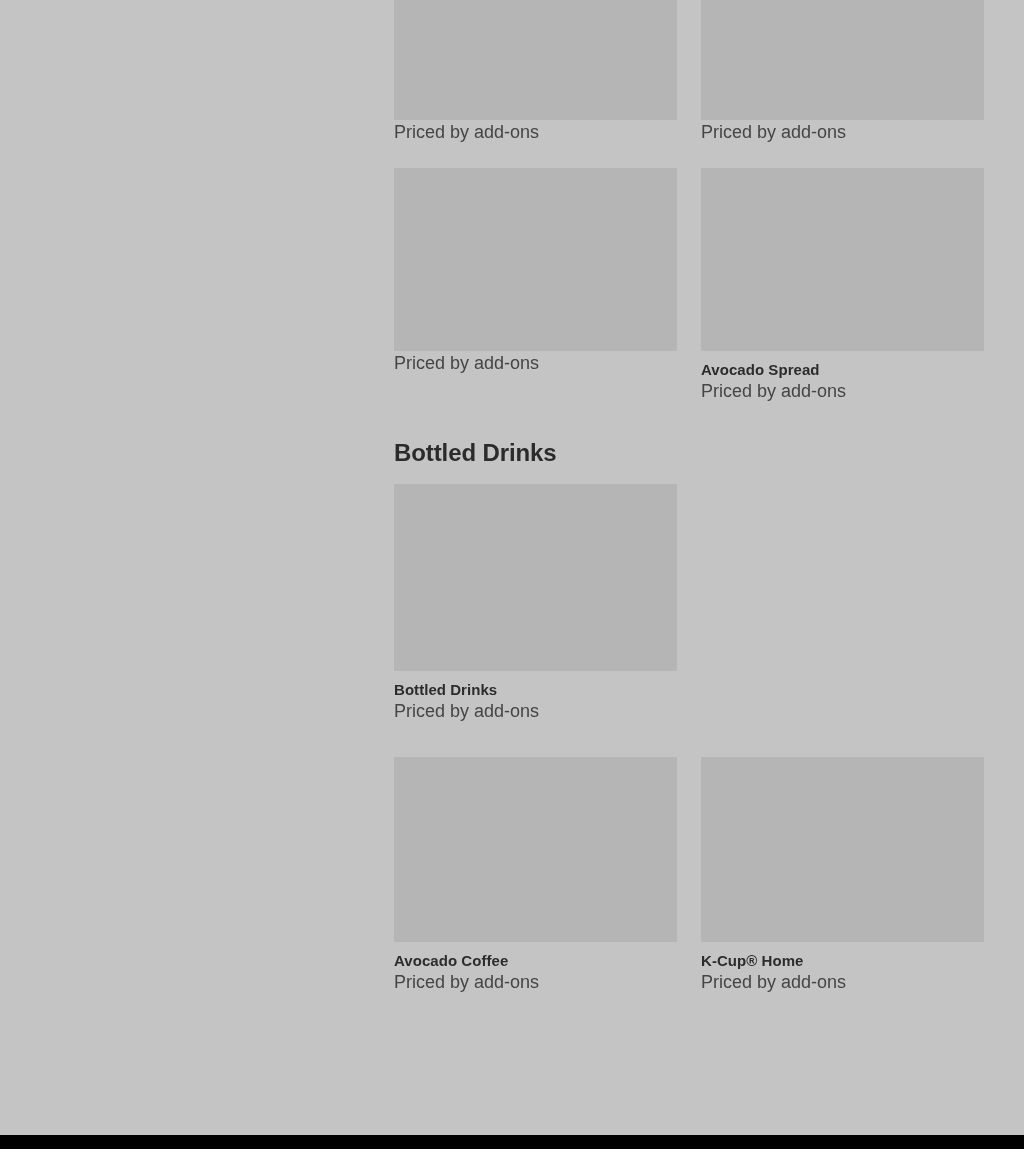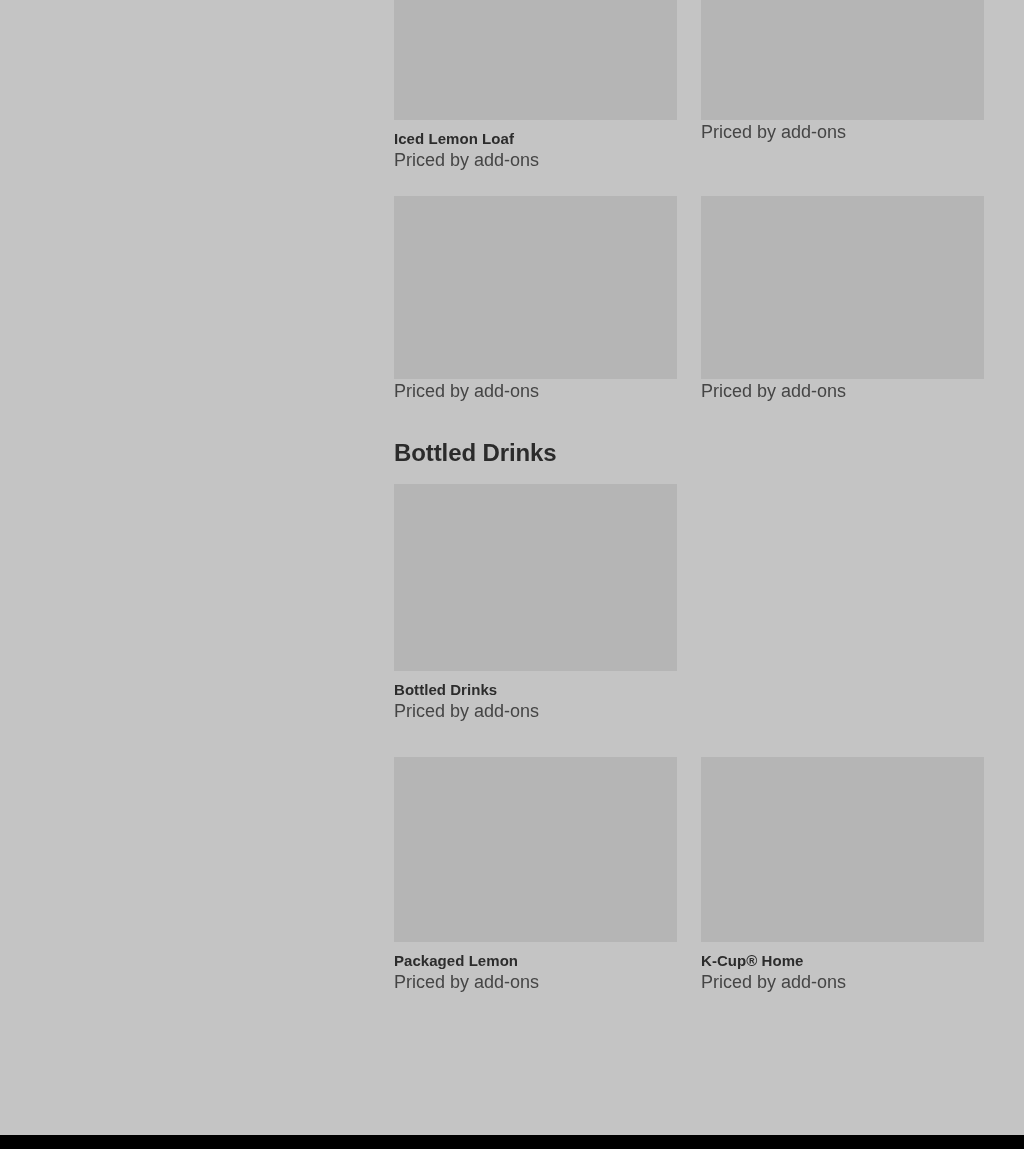--- a/index.html
+++ b/index.html
@@ -124,36 +124,36 @@
   <div class="left-gutter"></div>
   <div class="right-gutter"></div>
 
   <div class="menu-content">
 
     <div class="section" style="padding-top:0px;">
       <div class="product-grid">
 
         <div class="product-card">
           <div class="product-thumb" style="height: 120px; background: rgb(181, 181, 181);"></div>
-          <div class="product-name">Iced Lemon Loaf</div>
           <div class="product-price">Priced by add-ons</div>
         </div>
 
         <div class="product-card">
           <div class="product-thumb" style="height: 120px; background: rgb(181, 181, 181);"></div>
           <div class="product-price">Priced by add-ons</div>
         </div>
 
         <div class="product-card" style="margin-top:27px;">
           <div class="product-thumb" style="height: 183px; background: rgb(181, 181, 181);"></div>
           <div class="product-price">Priced by add-ons</div>
         </div>
 
         <div class="product-card" style="margin-top:27px;">
           <div class="product-thumb" style="height: 183px; background: rgb(181, 181, 181);"></div>
+          <div class="product-name">Avocado Spread</div>
           <div class="product-price">Priced by add-ons</div>
         </div>
 
       </div>
     </div>
 
     <div class="section" style="margin-top:38px;">
       <h2 class="section-heading">Bottled Drinks</h2>
       <div class="product-grid" style="margin-top:16px;">
 
@@ -164,21 +164,21 @@
         </div>
 
       </div>
     </div>
 
     <div class="section" style="margin-top:37px;">
       <div class="product-grid" style="margin-top:16px;">
 
         <div class="product-card">
           <div class="product-thumb" style="height: 185px; background: rgb(181, 181, 181);"></div>
-          <div class="product-name">Packaged Lemon</div>
+          <div class="product-name">Avocado Coffee</div>
           <div class="product-price">Priced by add-ons</div>
         </div>
 
         <div class="product-card">
           <div class="product-thumb" style="height: 185px; background: rgb(181, 181, 181);"></div>
           <div class="product-name">K-Cup® Home</div>
           <div class="product-price">Priced by add-ons</div>
         </div>
 
       </div>

